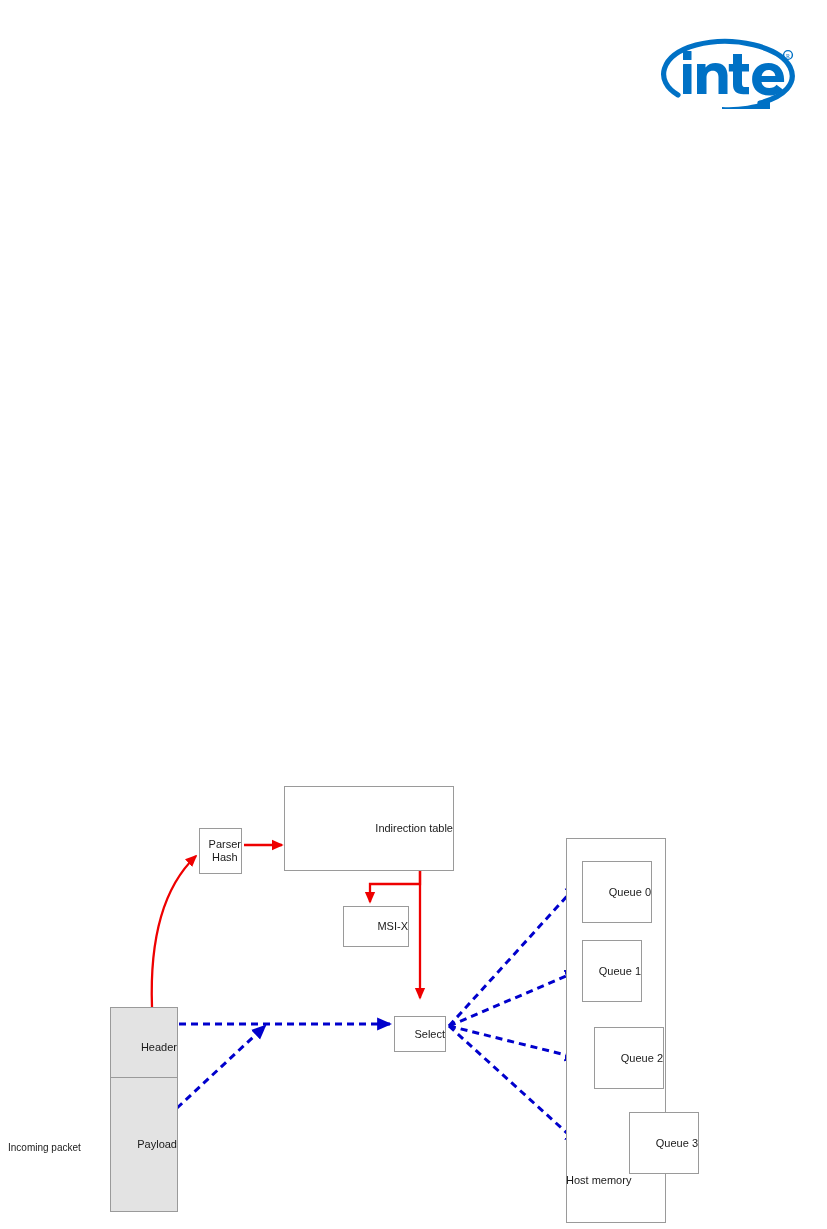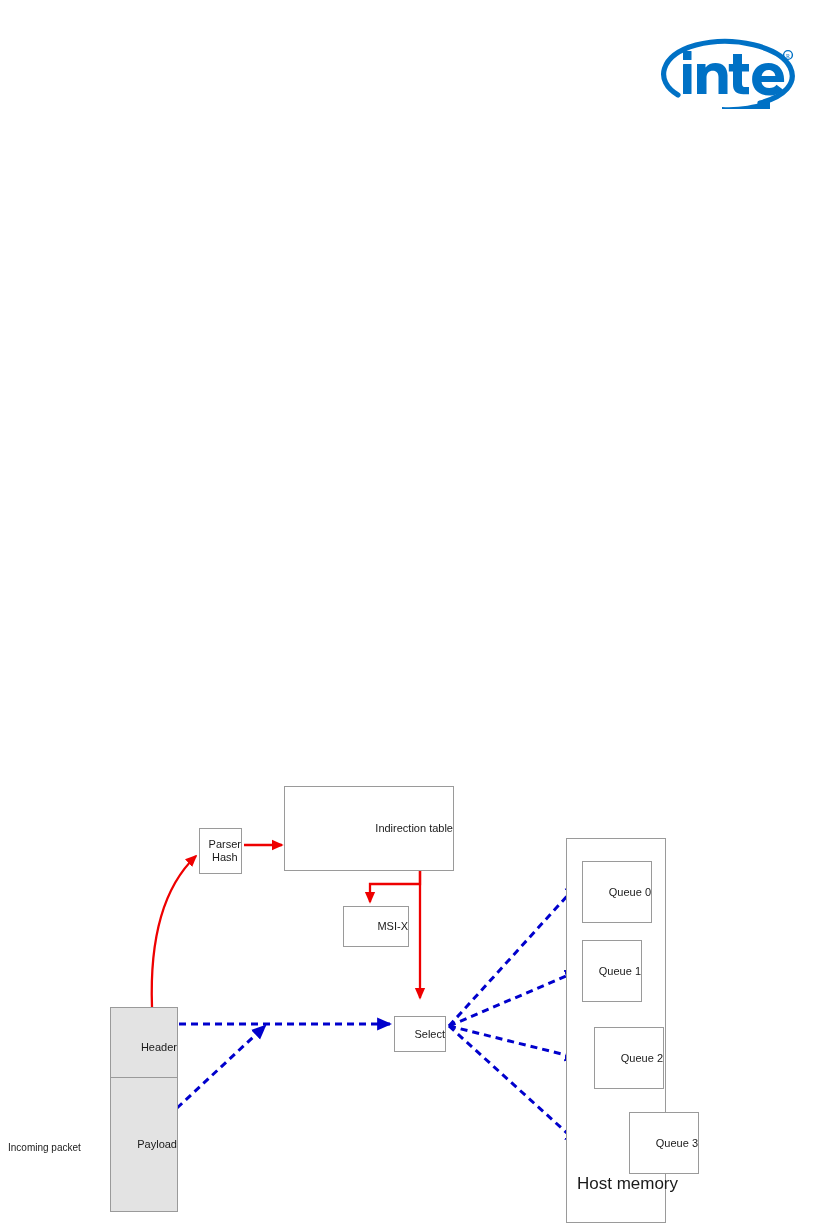--- a/index.html
+++ b/index.html
@@ -79,22 +79,22 @@
   #node-payload      { left: 110px; top: 1077px; width: 68px;  height: 135px; }
 
   #host-memory       { left: 566px; top: 838px;  width: 100px; height: 385px;
                        border: 1px solid #9a9a9a; background: #ffffff;
                        position: absolute; box-sizing: border-box; }
   #host-memory-label {
     position: absolute;
     left: 566px;
     top: 1174px;
     width: 123px;
-    text-align: center;
-    font-size: 17px;
+    text-align: left;
+    font-size: 11px;
     color: #1a1a1a;
   }
 
   #node-queue-0 { left: 582px; top: 853px;  width: 70px; height: 62px; margin-top: 8px; }
   #node-queue-1 { left: 582px; top: 940px;  width: 60px; height: 62px; }
   #node-queue-2 { left: 594px; top: 1027px; width: 70px; height: 62px; }
   #node-queue-3 { left: 593px; top: 1112px; width: 70px; height: 62px; margin-left: 36px; }
 
   
   #incoming-packet-label {

